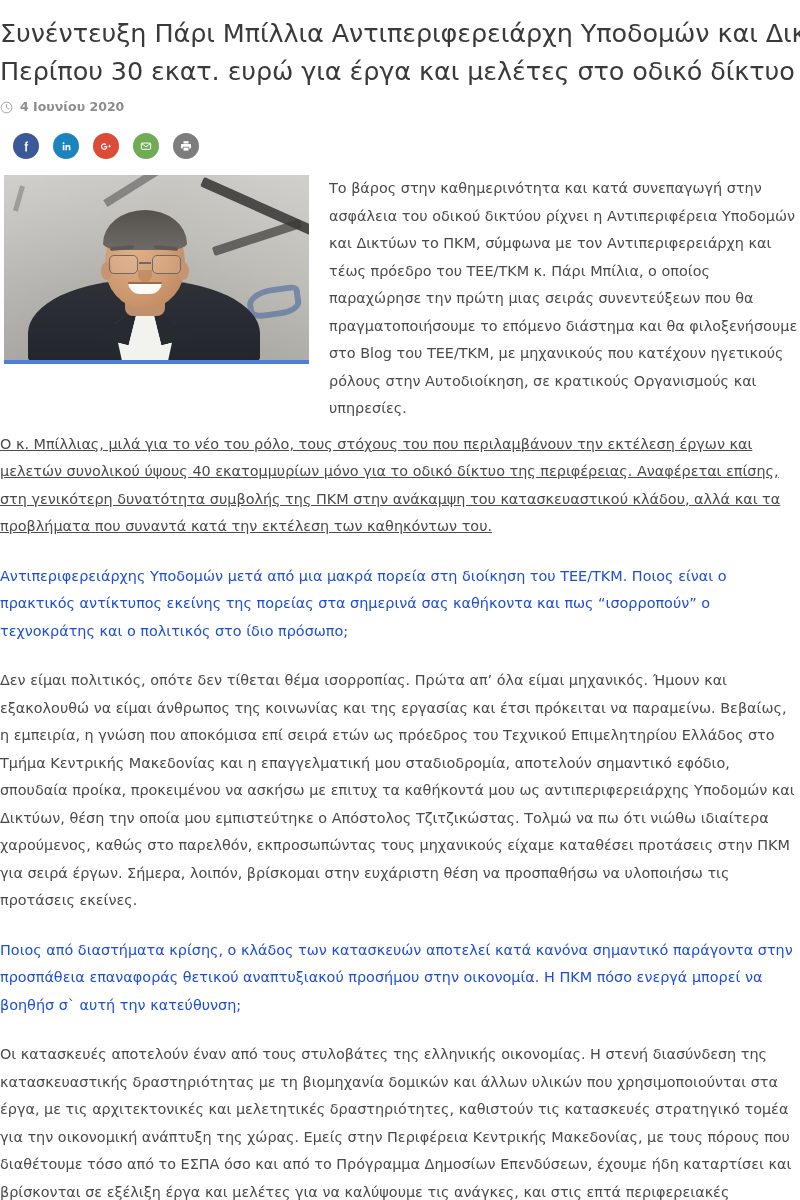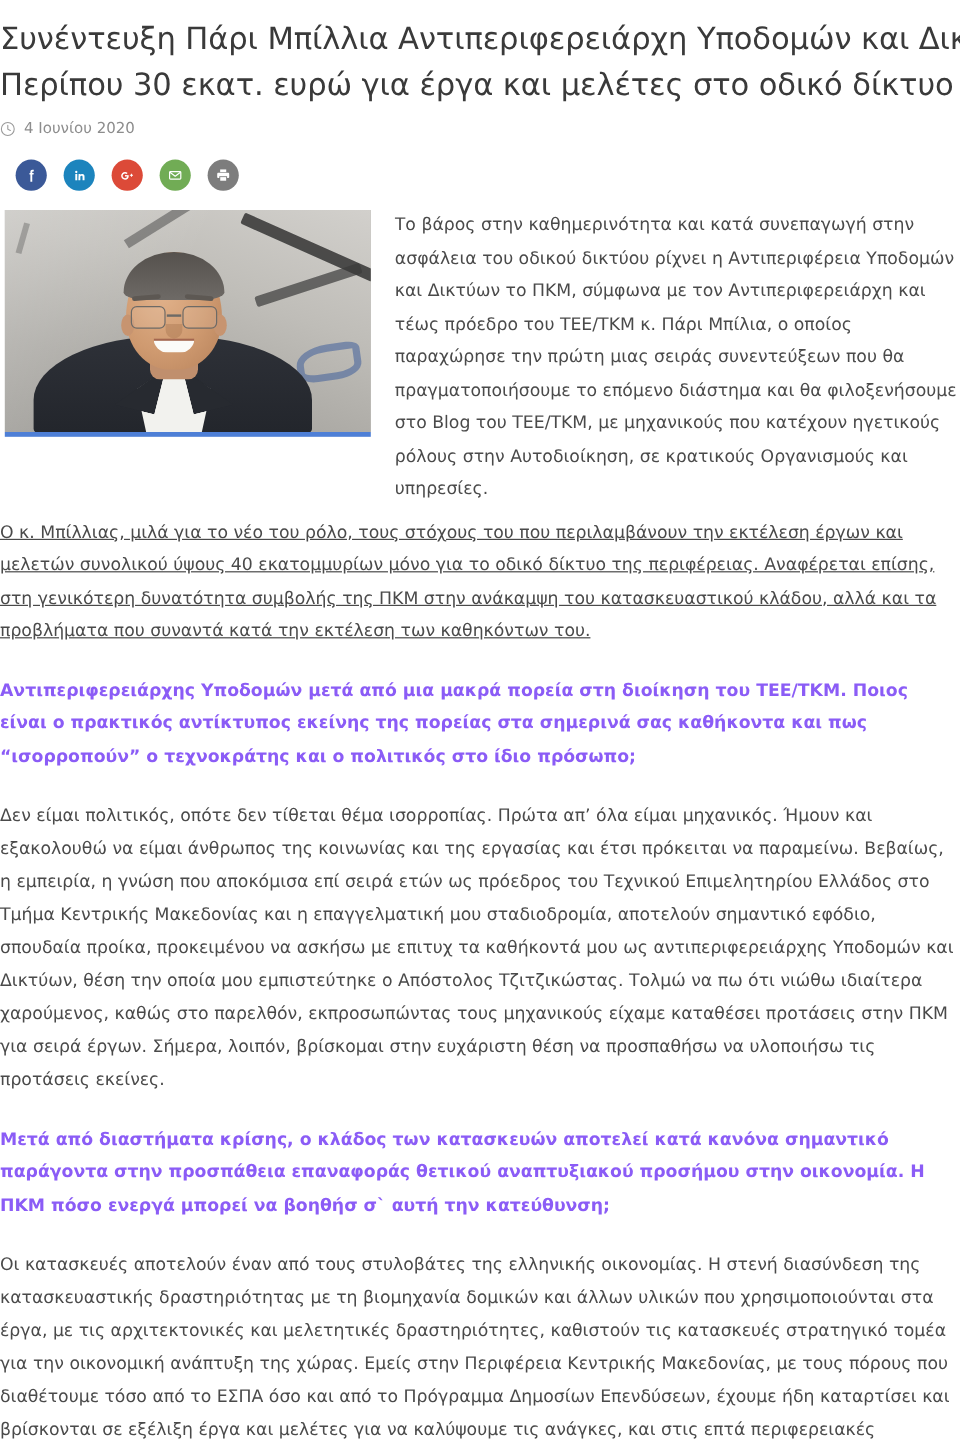--- a/index.html
+++ b/index.html
@@ -37,20 +37,21 @@
   }
   .article-title .t-line { display: block; }
 
   
   .meta-row {
     display: flex;
     align-items: center;
     gap: 7px;
     margin-top: 8px;
     height: 18px;
+    font-weight: bold;
   }
   .clock-icon {
     width: 13px;
     height: 13px;
     display: inline-block;
     flex: 0 0 auto;
     position: relative;
     top: 0px;
   }
   .clock-icon svg { display: block; }
@@ -276,22 +277,22 @@
     color: #4a4a4a;
     font-family: "DejaVu Sans", "Liberation Sans", sans-serif;
     text-align: left;
     padding-right: 0;
   }
   p.intro {
     margin: 0 0 0 17px;
     overflow: hidden;
   }
   p.para.bold {
-    font-weight: 700;
-    color: #8b5cf6;
+    font-weight: 400;
+    color: #1d4ed8;
   }
   p.after-figure { clear: both; padding-top: 8px; text-decoration: underline; }
 </style>
 </head>
 <body>
 
 <div class="page">
 
   <h1 class="article-title">
     <span class="t-line">Συνέντευξη Πάρι Μπίλλια Αντιπεριφερειάρχη Υποδομών και Δικτύων ΠΚΜ:</span>
@@ -390,18 +391,18 @@
     </div>
 
     <p class="para intro">Το βάρος στην καθημερινότητα και κατά συνεπαγωγή στην ασφάλεια του οδικού δικτύου ρίχνει η Αντιπεριφέρεια Υποδομών και Δικτύων το ΠΚΜ, σύμφωνα με τον Αντιπεριφερειάρχη και τέως πρόεδρο του ΤΕΕ/ΤΚΜ κ. Πάρι Μπίλια, ο οποίος παραχώρησε την πρώτη μιας σειράς συνεντεύξεων που θα πραγματοποιήσουμε το επόμενο διάστημα και θα φιλοξενήσουμε στο Blog του ΤΕΕ/ΤΚΜ, με μηχανικούς που κατέχουν ηγετικούς ρόλους στην Αυτοδιοίκηση, σε κρατικούς Οργανισμούς και υπηρεσίες.</p>
 
     <p class="para after-figure">Ο κ. Μπίλλιας, μιλά για το νέο του ρόλο, τους στόχους του που περιλαμβάνουν την εκτέλεση έργων και μελετών συνολικού ύψους 40 εκατομμυρίων μόνο για το οδικό δίκτυο της περιφέρειας. Αναφέρεται επίσης, στη γενικότερη δυνατότητα συμβολής της ΠΚΜ στην ανάκαμψη του κατασκευαστικού κλάδου, αλλά και τα προβλήματα που συναντά κατά την εκτέλεση των καθηκόντων του.</p>
 
     <p class="para bold">Αντιπεριφερειάρχης Υποδομών μετά από μια μακρά πορεία στη διοίκηση του ΤΕΕ/ΤΚΜ. Ποιος είναι ο πρακτικός αντίκτυπος εκείνης της πορείας στα σημερινά σας καθήκοντα και πως  “ισορροπούν” ο τεχνοκράτης και ο πολιτικός στο ίδιο πρόσωπο;</p>
 
     <p class="para">Δεν είμαι πολιτικός, οπότε δεν τίθεται θέμα ισορροπίας. Πρώτα απ’ όλα είμαι μηχανικός. Ήμουν και εξακολουθώ να είμαι άνθρωπος της κοινωνίας και της εργασίας και έτσι πρόκειται να παραμείνω. Βεβαίως, η εμπειρία, η γνώση που αποκόμισα επί σειρά ετών ως πρόεδρος του Τεχνικού Επιμελητηρίου Ελλάδος στο Τμήμα Κεντρικής Μακεδονίας και η επαγγελματική μου σταδιοδρομία, αποτελούν σημαντικό εφόδιο, σπουδαία προίκα, προκειμένου να ασκήσω με επιτυχ τα καθήκοντά μου ως αντιπεριφερειάρχης Υποδομών και Δικτύων, θέση την οποία μου εμπιστεύτηκε ο Απόστολος Τζιτζικώστας. Τολμώ να πω ότι νιώθω ιδιαίτερα χαρούμενος, καθώς στο παρελθόν, εκπροσωπώντας τους μηχανικούς είχαμε καταθέσει προτάσεις στην ΠΚΜ για σειρά έργων. Σήμερα, λοιπόν, βρίσκομαι στην ευχάριστη θέση να προσπαθήσω να υλοποιήσω τις προτάσεις εκείνες.</p>
 
-    <p class="para bold">Μετά από διαστήματα κρίσης, ο κλάδος των κατασκευών αποτελεί κατά κανόνα σημαντικό παράγοντα στην προσπάθεια επαναφοράς θετικού αναπτυξιακού προσήμου στην οικονομία. Η ΠΚΜ πόσο ενεργά μπορεί να βοηθήσ σ` αυτή την κατεύθυνση;</p>
+    <p class="para bold">Ποιος από διαστήματα κρίσης, ο κλάδος των κατασκευών αποτελεί κατά κανόνα σημαντικό παράγοντα στην προσπάθεια επαναφοράς θετικού αναπτυξιακού προσήμου στην οικονομία. Η ΠΚΜ πόσο ενεργά μπορεί να βοηθήσ σ` αυτή την κατεύθυνση;</p>
 
     <p class="para">Οι κατασκευές αποτελούν έναν από τους στυλοβάτες της ελληνικής οικονομίας. Η στενή διασύνδεση της κατασκευαστικής δραστηριότητας με τη βιομηχανία δομικών και άλλων υλικών που χρησιμοποιούνται στα έργα, με τις αρχιτεκτονικές και μελετητικές δραστηριότητες, καθιστούν τις κατασκευές στρατηγικό τομέα για την οικονομική ανάπτυξη της χώρας. Εμείς στην Περιφέρεια Κεντρικής Μακεδονίας, με τους πόρους που διαθέτουμε τόσο από το ΕΣΠΑ όσο και από το Πρόγραμμα Δημοσίων Επενδύσεων, έχουμε ήδη καταρτίσει και βρίσκονται σε εξέλιξη έργα και μελέτες για να καλύψουμε τις ανάγκες, και στις επτά περιφερειακές ενότητες.Ενδεικτικά θα αναφέρω την ολοκλήρωση έργων οδικών δικτύων και τη σύνδεσή τους με το εθνικό οδικό δίκτυο (π.χ. περιφερειακή οδός Κατερίνης, η ολοκλήρωση του ανισόπεδου κόμβου Κ16 στην Λαχαναγορά, οι συντηρήσεις του επαρχιακού και εθνικού οδικού δικτύου, οι καθαρισμοί ρεμάτων κ.ά.). Ας μην ξεχνάμε ότι, η Περιφέρεια Κεντρικής Μακεδονίας είναι πρωταθλήτρια στην απορρόφηση του ΕΣΠΑ, κάτι το οποίο ισχύει όλα τα χρόνια της θητείας του Απόστολου Τζιτζικώστα και έτσι θα παραμείνει.</p>
 
   </div>
 </div>
 
 </body></html>

